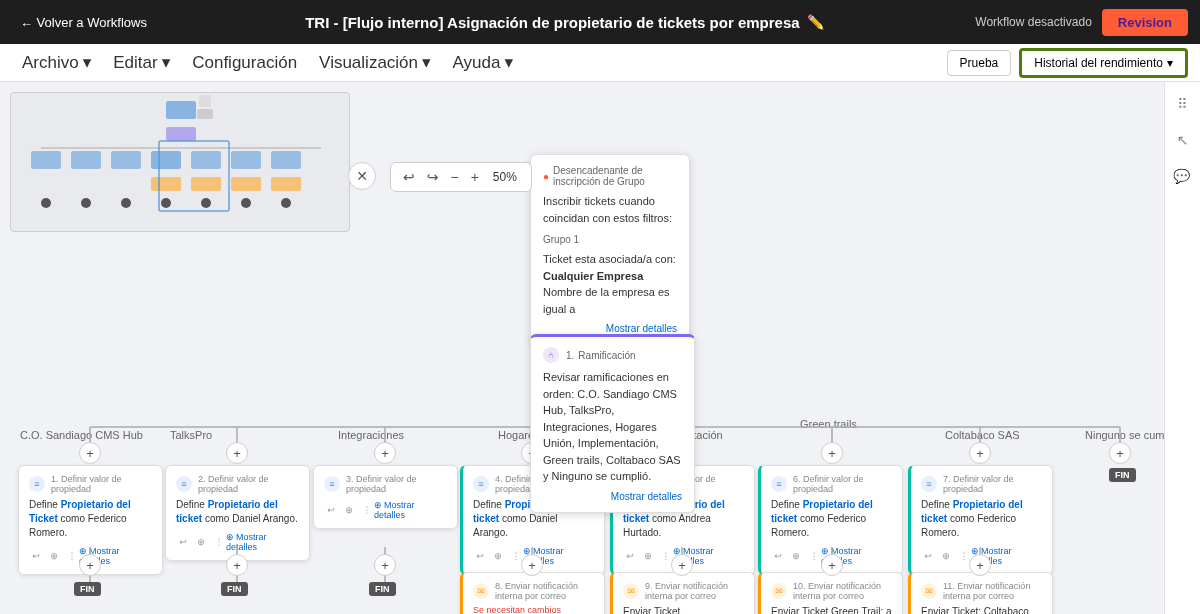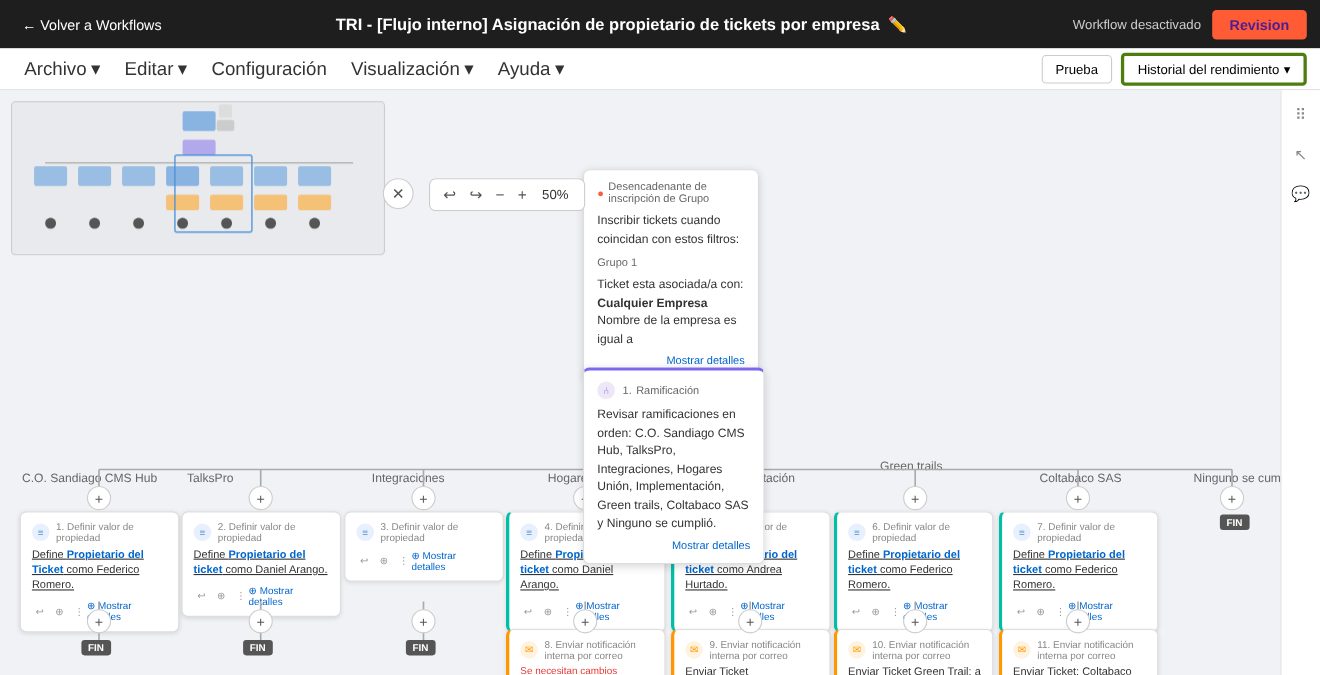--- a/index.html
+++ b/index.html
@@ -259,21 +259,20 @@
       color: #888;
       margin-bottom: 4px;
       display: flex;
       align-items: center;
       gap: 3px;
     }
     .wf-node .node-body {
       font-size: 10px;
       line-height: 1.4;
       color: #333;
-      text-decoration: underline;
     }
     .wf-node .node-body strong {
       color: #0066cc;
     }
     .wf-node .node-footer {
       display: flex;
       align-items: center;
       justify-content: space-between;
       margin-top: 6px;
     }

